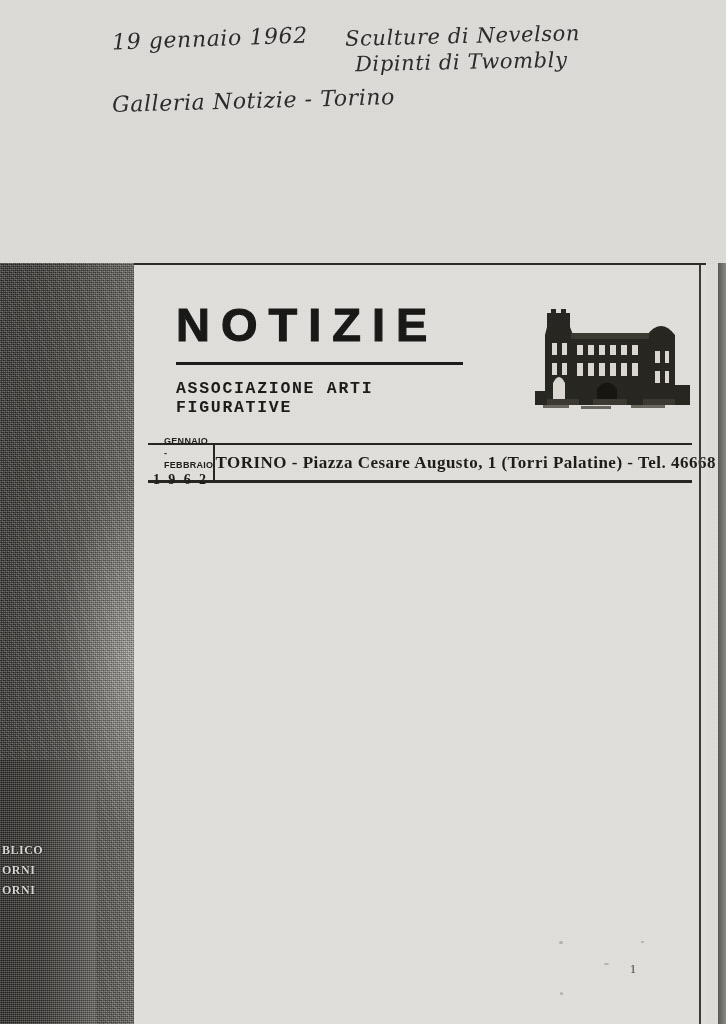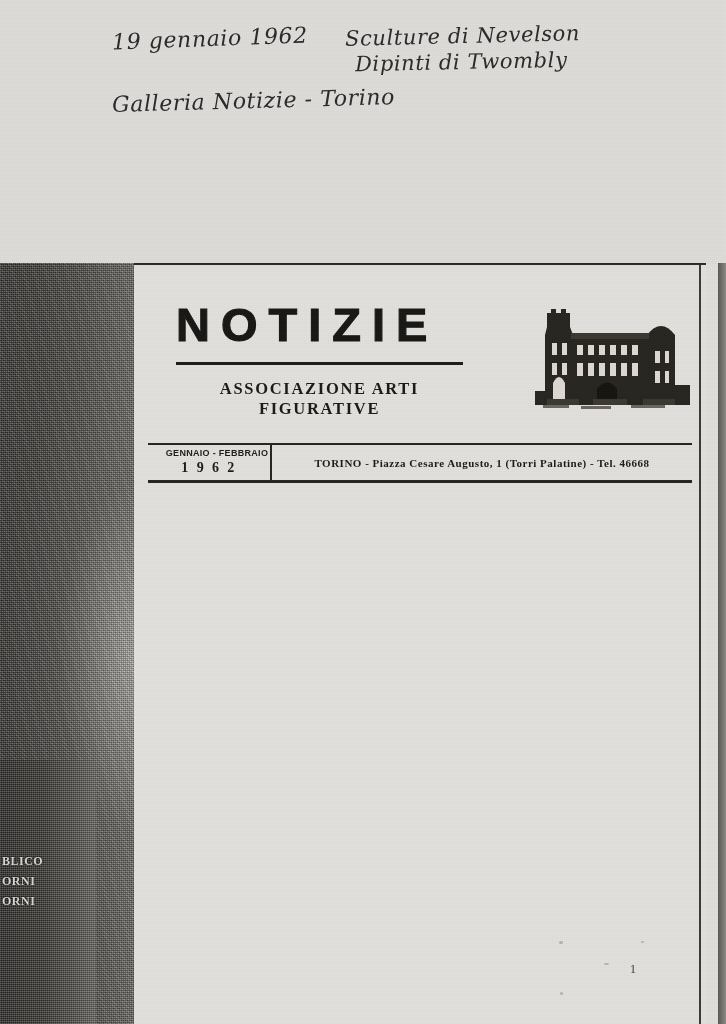--- a/index.html
+++ b/index.html
@@ -92,21 +92,20 @@
     left: 2px; top: 840px;
     width: 60px;
     z-index: 23;
     font-family: "Liberation Serif", serif;
     font-weight: 700;
     font-size: 12px;
     letter-spacing: .5px;
     color: #d8d6d1;
     text-shadow: 0 0 2px rgba(0,0,0,.9);
     line-height: 20px;
-    margin-top: 11px;
   }
   #band-frags span { display: block; }
 
   
   #page {
     position: absolute;
     left: 134px; top: 263px;
     width: 572px; height: 984px;
     background: #e2e0dc;
     z-index: 10;
@@ -151,27 +150,27 @@
     -webkit-text-stroke: 1.1px #171715;
   }
   #title-rule {
     margin-top: 14px;
     width: 287px;
     height: 3px;
     background: #1d1c1a;
   }
   #subtitle {
     margin-top: 14px;
-    font-family: Liberation Serif, serif;
+    font-family: Liberation Mono, monospace;
     font-weight: 700;
     font-size: 16.5px;
     letter-spacing: 1.7px;
     color: #1b1a18;
     width: 287px;
-    text-align: center;
+    text-align: left;
   }
 
   
   #engraving {
     position: absolute;
     right: 16px; top: 34px;
     width: 155px; height: 122px;
   }
 
   
@@ -209,21 +208,21 @@
     letter-spacing: 2.4px;
     color: #1d1c1a;
   }
   #address {
     flex: 1;
     display: flex;
     align-items: center;
     justify-content: center;
     font-family: "Liberation Serif", serif;
     font-weight: 700;
-    font-size: 11px;
+    font-size: 17px;
     letter-spacing: .5px;
     color: #1c1b19;
     white-space: nowrap;
   }
 
   
   #article {
     position: absolute;
     left: 82px; top: 272px;
     width: 428px;

